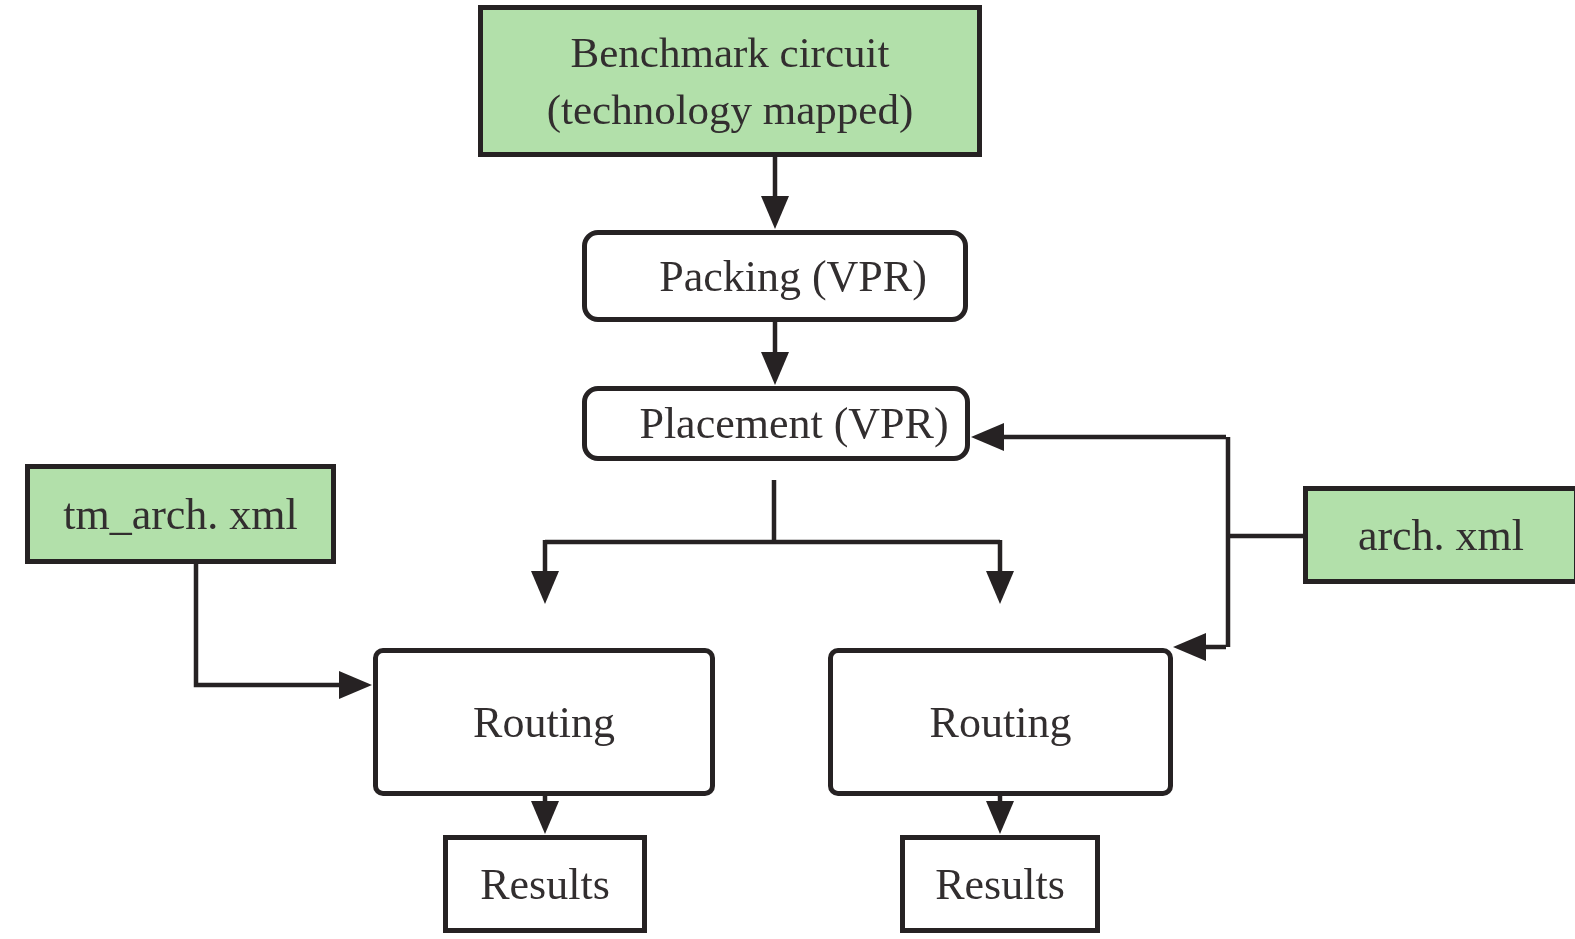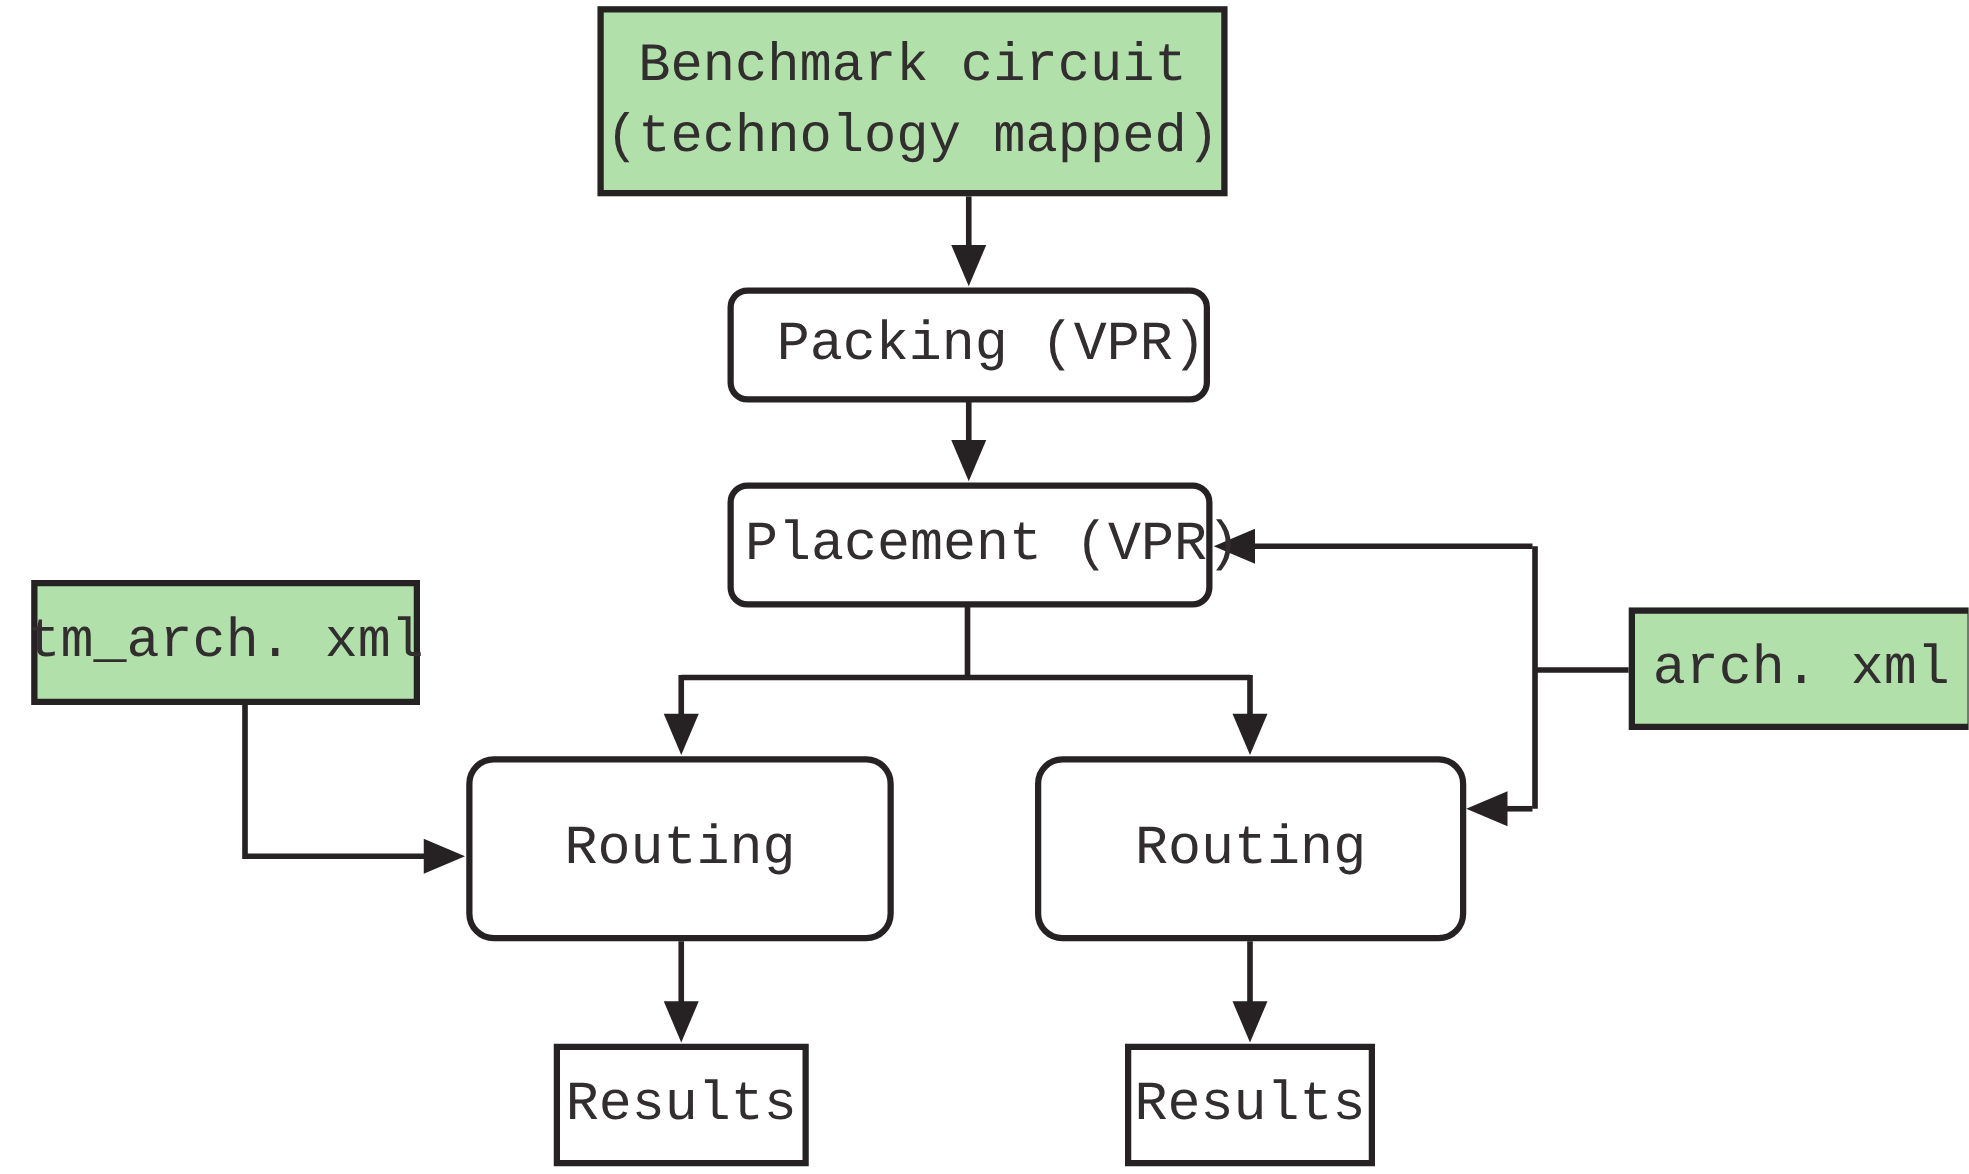--- a/index.html
+++ b/index.html
@@ -9,21 +9,21 @@
     --text: #322e2f;
     --background: #ffffff;
   }
   * { box-sizing: border-box; }
   html, body { margin: 0; padding: 0; background: var(--background); }
   .canvas {
     position: relative;
     width: 1575px;
     height: 939px;
     background: var(--background);
-    font-family: Liberation Mono, monospace;
+    font-family: Liberation Serif, serif;
     color: var(--text);
     overflow: hidden;
   }
   .connector-layer {
     position: absolute;
     left: 0; top: 0;
     width: 1575px; height: 939px;
   }
   .connector-layer path {
     fill: none;
@@ -42,25 +42,25 @@
     justify-content: center;
     text-align: center;
     border: 5px solid var(--stroke);
     background: var(--node-white);
     font-size: 44px;
     line-height: 57px;
     white-space: nowrap;
   }
   .node.green { background: var(--node-green); }
   .node.rounded-sm { border-radius: 16px; }
-  .node.rounded-lg { border-radius: 22px; }
+  .node.rounded-lg { border-radius: 10px; margin-top: 43px; }
 
   .n-benchmark   { left: 478px;  top: 5px;   width: 504px; height: 152px; font-size: 43px; }
   .n-packing     { left: 582px;  top: 230px; width: 386px; height: 92px; padding-left: 36px; }
-  .n-placement   { left: 582px;  top: 386px; width: 388px; height: 100px; padding-left: 36px; }
+  .n-placement   { left: 582px;  top: 386px; width: 388px; height: 75px; padding-left: 36px; }
   .n-routing-tm  { left: 373px;  top: 605px; width: 342px; height: 148px; }
   .n-routing-vpr { left: 828px;  top: 605px; width: 345px; height: 148px; }
   .n-results-l   { left: 443px;  top: 835px; width: 204px; height: 98px; }
   .n-results-r   { left: 900px;  top: 835px; width: 200px; height: 98px; }
   .n-tm-arch     { left: 25px;   top: 464px; width: 311px; height: 100px; }
   .n-arch        { left: 1303px; top: 486px; width: 276px; height: 98px; }
 </style>
 </head>
 <body>
 

